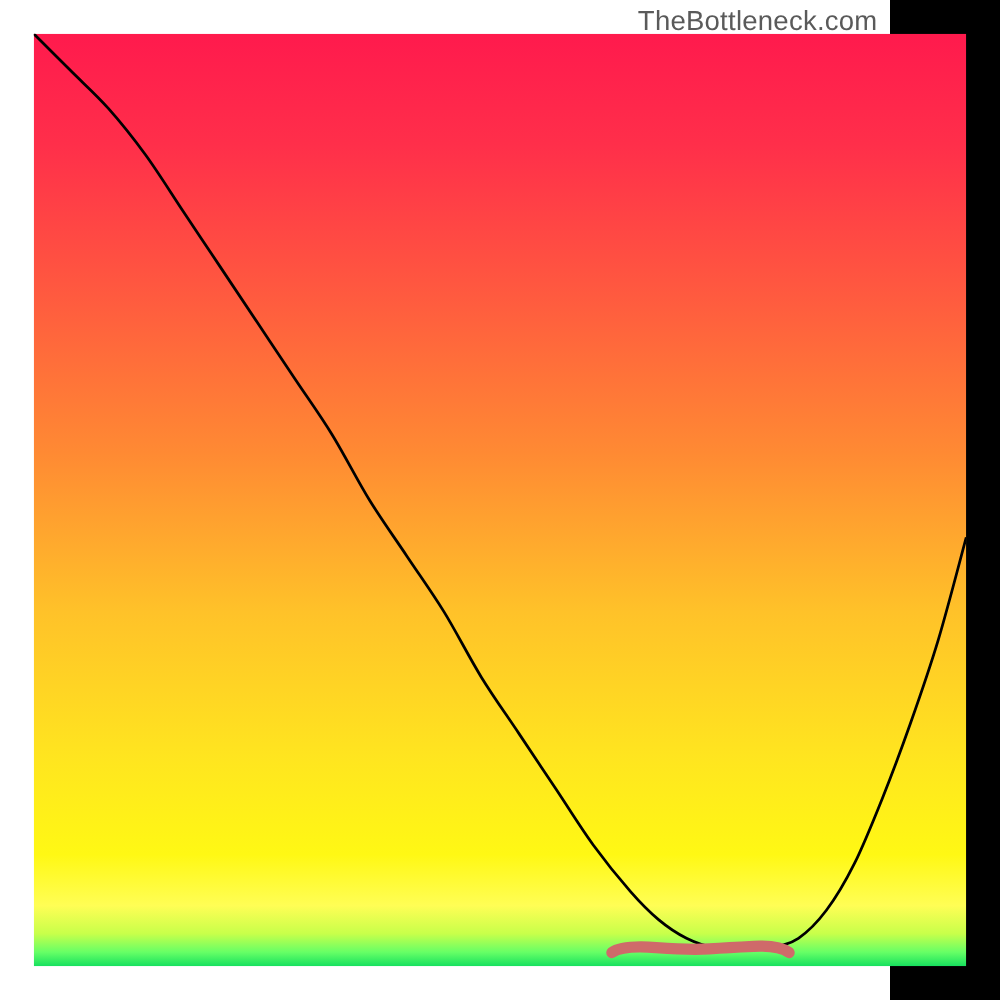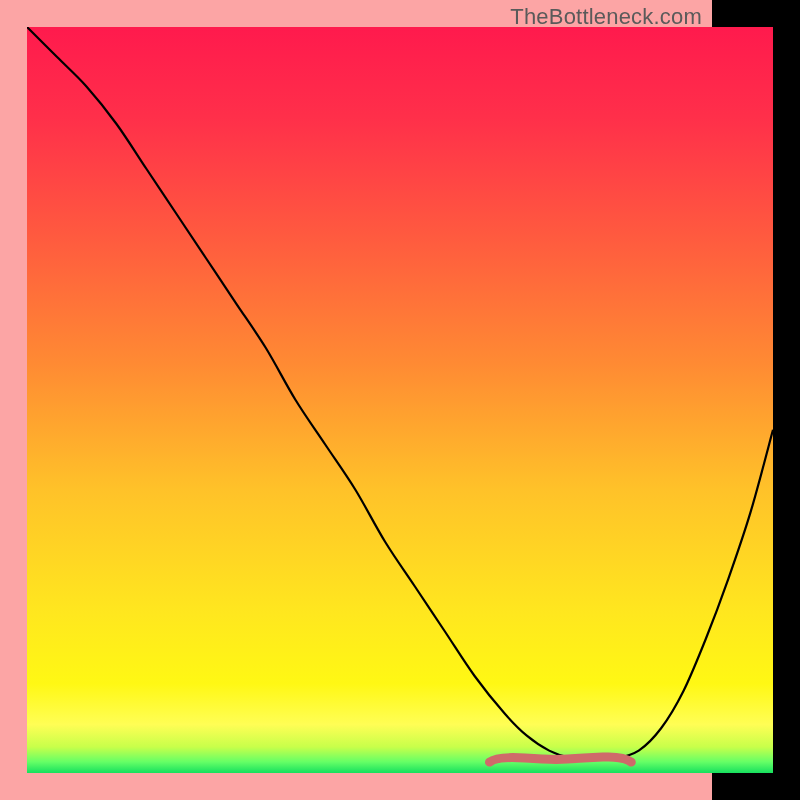--- a/index.html
+++ b/index.html
@@ -10,21 +10,21 @@
     background: #000;
     overflow: hidden;
     font-family: Arial, Helvetica, sans-serif;
   }
   .frame {
     position: absolute;
     left: 0;
     top: 0;
     width: 712px;
     height: 800px;
-    background: #fca5a5;
+    background: #ffffff;
   }
   .plot {
     position: absolute;
     left: 27px;
     top: 27px;
     width: 746px;
     height: 746px;
   }
   .watermark {
     position: absolute;

